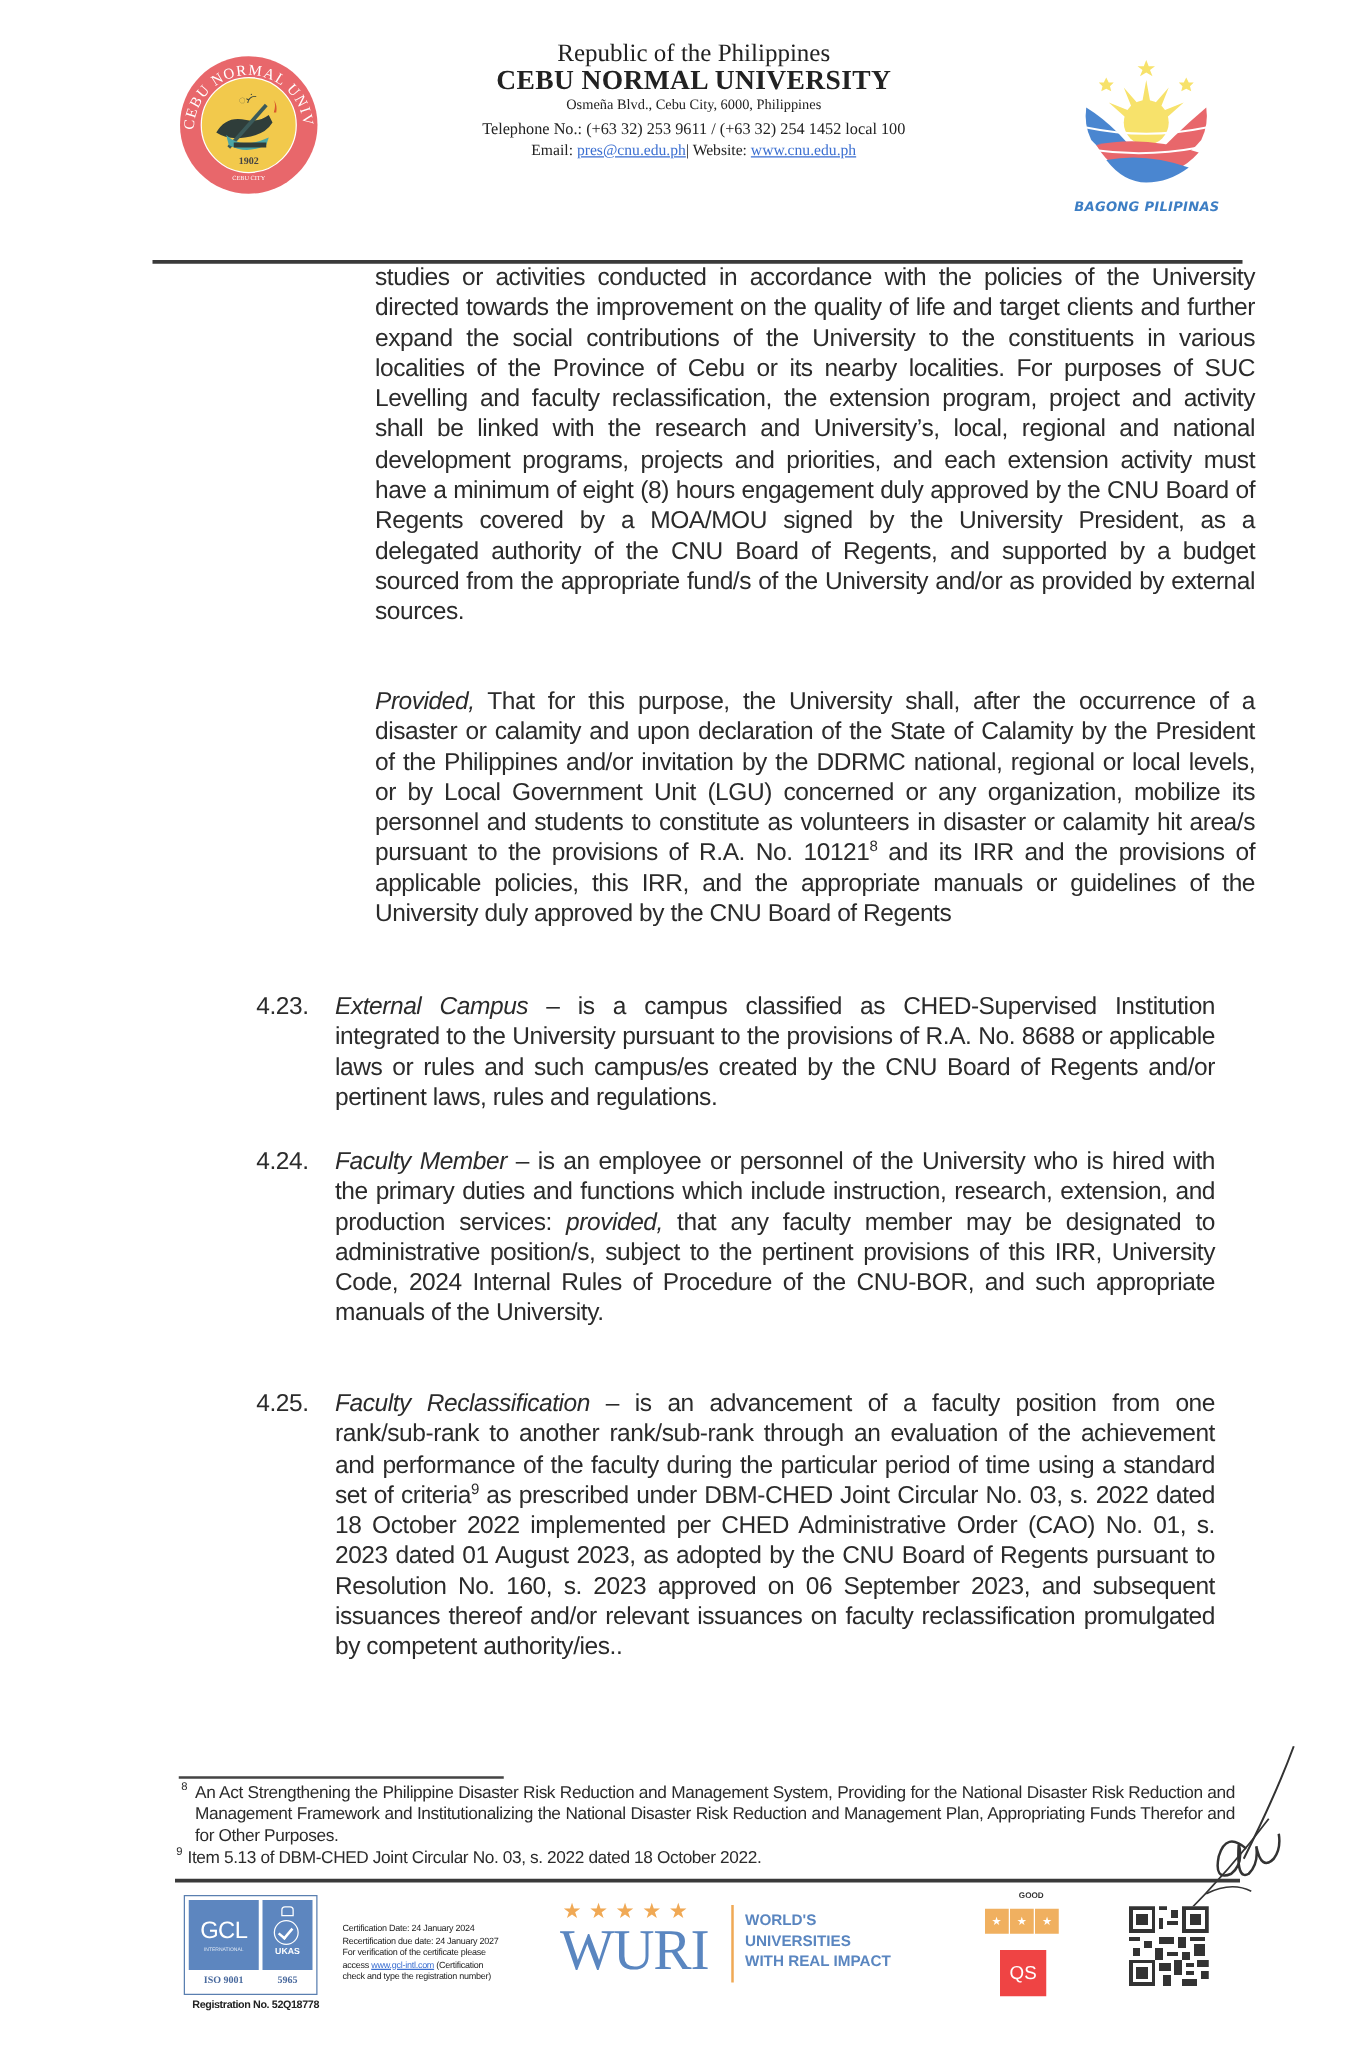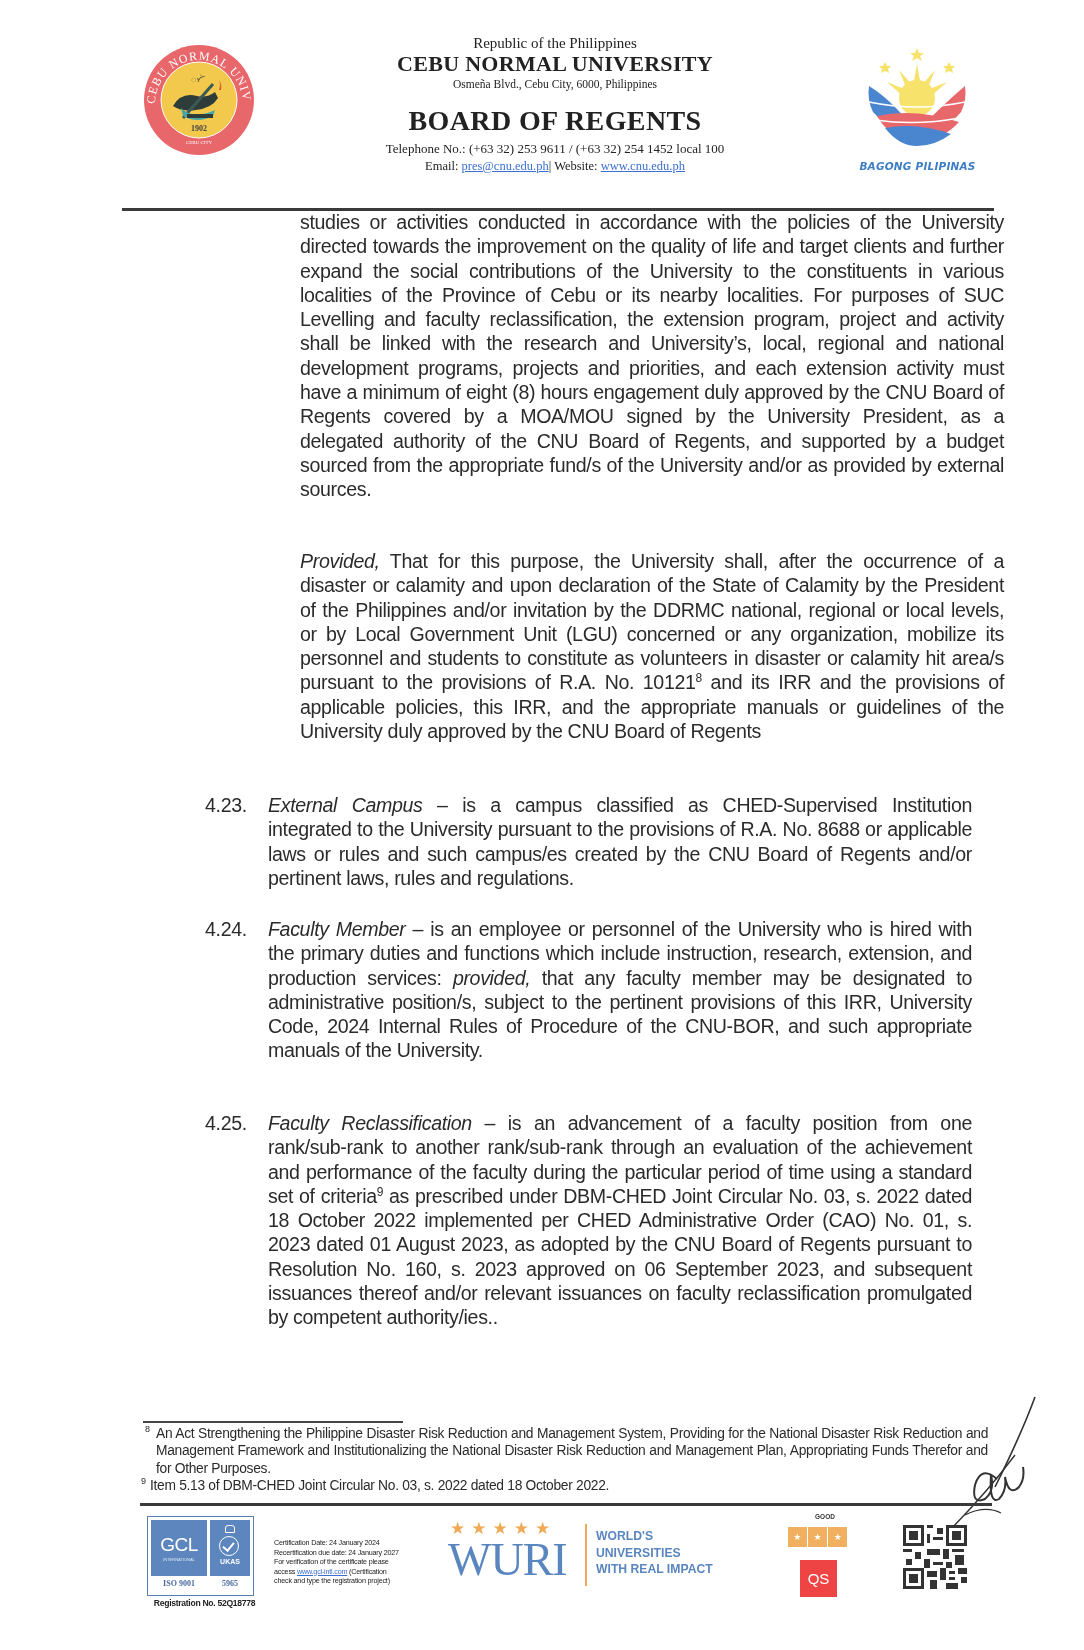--- a/index.html
+++ b/index.html
@@ -7,21 +7,21 @@
 
   
   .seal { position: absolute; left: 143px; top: 44px; width: 112px; height: 112px; }
   .bp-logo { position: absolute; left: 855px; top: 42px; width: 125px; height: 130px; }
   .bp-label { position: absolute; left: 0; bottom: 0; width: 125px; text-align: center;
     font-family: "DejaVu Sans", sans-serif; font-weight: bold; font-style: italic;
     font-size: 10.5px; color: #3d7ec4; letter-spacing: 0.2px; }
 
   .masthead { position: absolute; left: 300px; top: 34px; width: 510px; text-align: center;
     font-family: "Liberation Serif", serif; color: #222; }
-  .mh-republic { font-size: 15px; line-height: 18px; }
+  .mh-republic { font-size: 20px; line-height: 18px; }
   .mh-university { font-size: 22px; line-height: 24px; font-weight: bold; letter-spacing: 0.3px; }
   .mh-address { font-size: 11.5px; line-height: 16px; }
   .mh-board { font-size: 28px; line-height: 34px; font-weight: bold; margin-top: 12px; letter-spacing: 0.4px; }
   .mh-phone { font-size: 13px; line-height: 18px; margin-top: 2px; }
   .mh-contact { font-size: 12.5px; line-height: 17px; }
   .mh-contact a { color: #3b6fd1; text-decoration: underline; }
 
   .rule-top { position: absolute; left: 122px; top: 208px; width: 872px; height: 3px; background: #3a3a3a; }
 
   
@@ -118,21 +118,20 @@
       <textPath href="#ringpath">CEBU NORMAL UNIVERSITY</textPath>
     </text>
     <text x="56" y="100" text-anchor="middle" font-family="Liberation Serif, serif" font-size="5" fill="#fff">CEBU CITY</text>
   </svg>
 </div>
 
 <div class="masthead">
   <div class="mh-republic">Republic of the Philippines</div>
   <div class="mh-university">CEBU NORMAL UNIVERSITY</div>
   <div class="mh-address">Osmeña Blvd., Cebu City, 6000, Philippines</div>
-  <div class="mh-board">BOARD OF REGENTS</div>
   <div class="mh-phone">Telephone No.: (+63 32) 253 9611 / (+63 32) 254 1452 local 100</div>
   <div class="mh-contact">
     <span>Email:</span>
     <a>pres@cnu.edu.ph</a><span>|</span>
     <span>Website:</span>
     <a>www.cnu.edu.ph</a>
   </div>
 </div>
 
 <div class="bp-logo">
@@ -213,21 +212,21 @@
   <div class="bottom-l">ISO 9001</div>
   <div class="bottom-r">5965</div>
 </div>
 <div class="reg-no">Registration No. 52Q18778</div>
 
 <div class="cert">
   <div>Certification Date: 24 January 2024</div>
   <div>Recertification due date: 24 January 2027</div>
   <div>For verification of the certificate please</div>
   <div><span>access </span><a>www.gcl-intl.com</a><span> (Certification</span></div>
-  <div>check and type the registration project)</div>
+  <div>check and type the registration number)</div>
 </div>
 
 <div class="wuri">
   <div class="wuri-stars">★★★★★</div>
   <div class="wuri-word">WURI</div>
   <div class="wuri-bar"></div>
   <div class="wuri-text">
     <div>WORLD'S</div>
     <div>UNIVERSITIES</div>
     <div>WITH REAL IMPACT</div>

